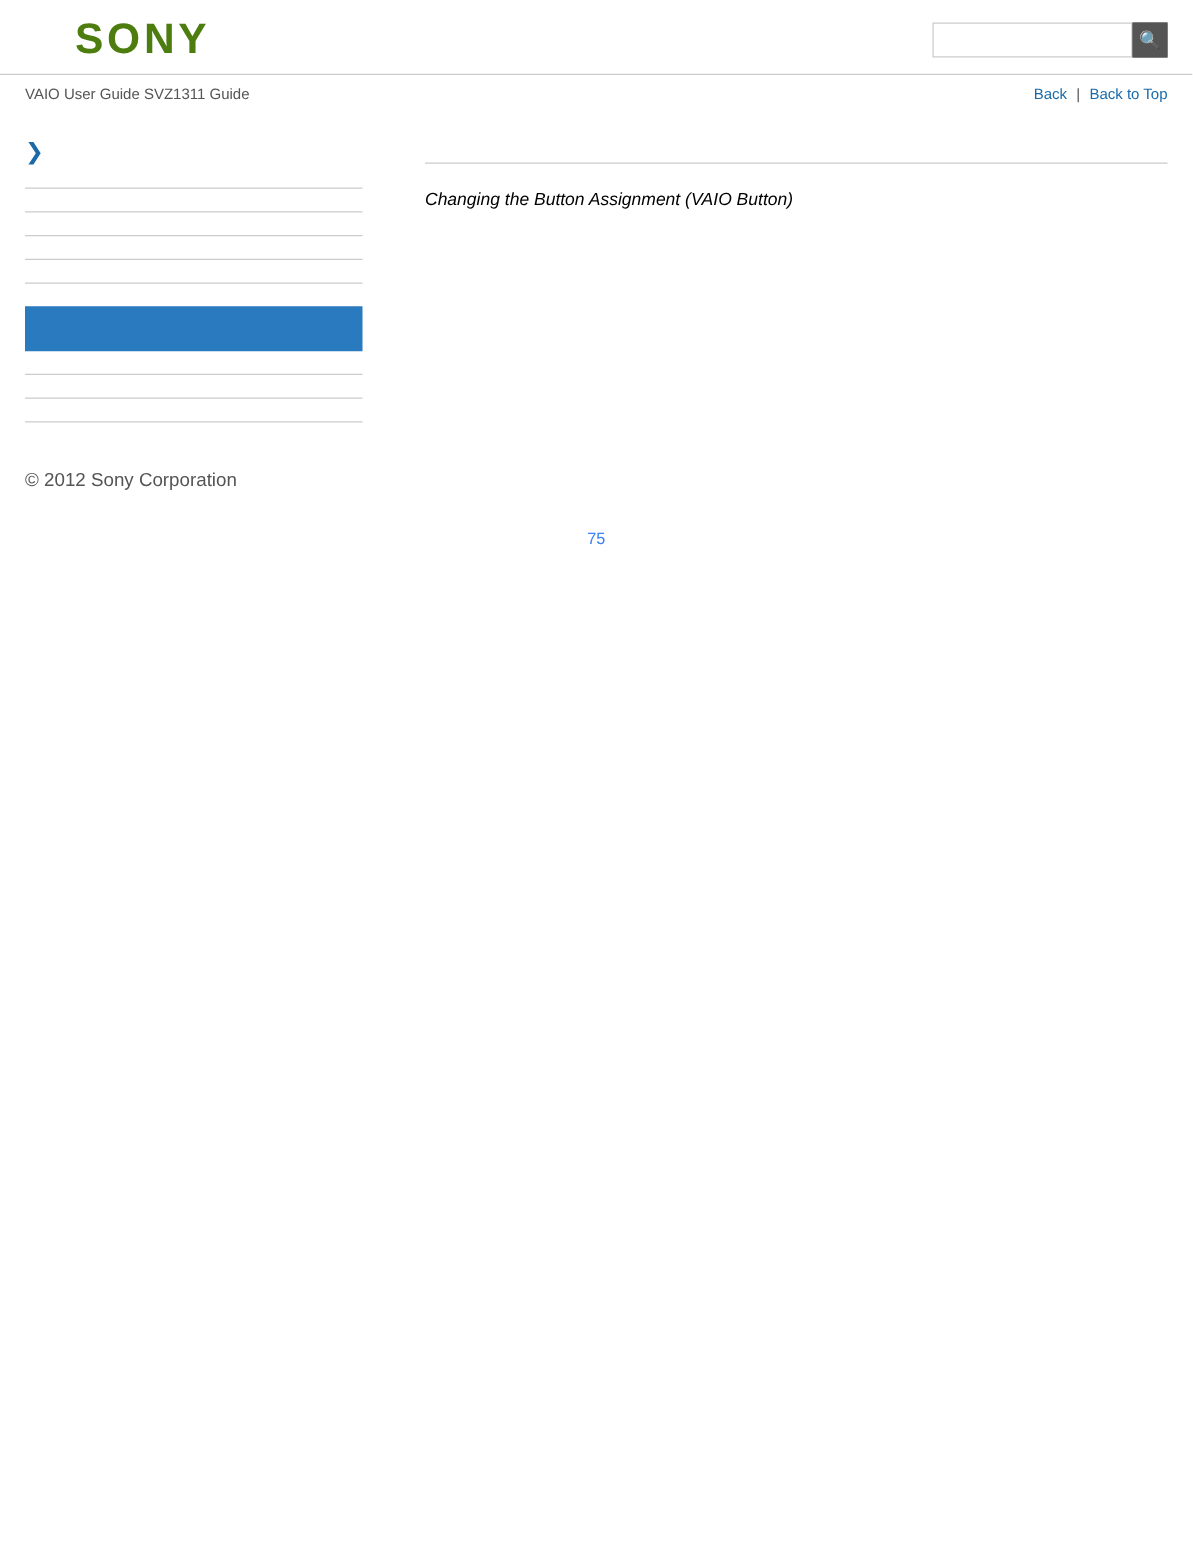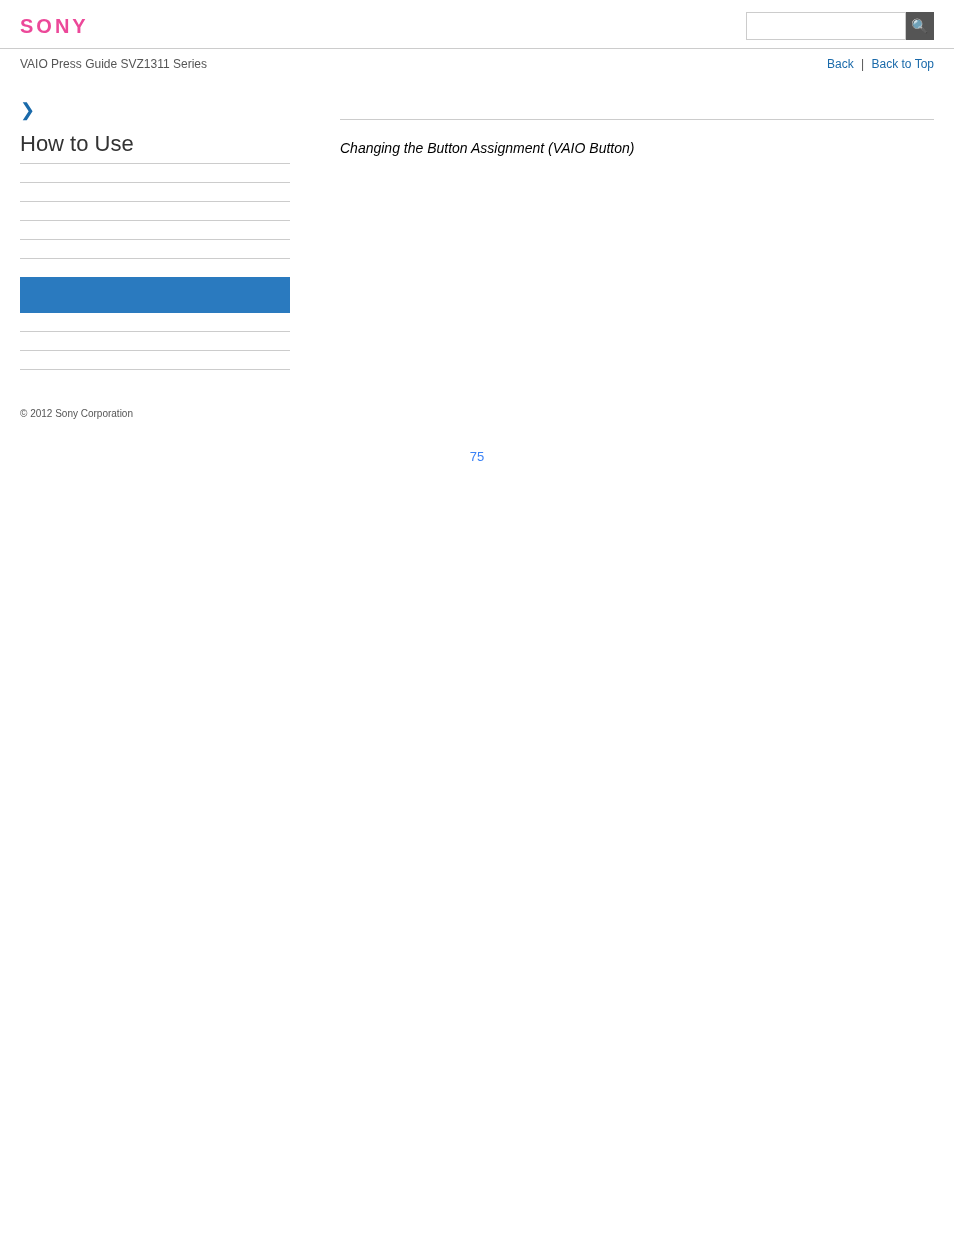--- a/index.html
+++ b/index.html
@@ -20,25 +20,26 @@
     
     .header {
       display: flex;
       align-items: center;
       justify-content: space-between;
       padding: 12px 20px 8px 20px;
       border-bottom: 1px solid #ccc;
     }
 
     .sony-logo {
-      font-size: 20px;
+      font-size: 34px;
       font-weight: 900;
       letter-spacing: 3px;
-      color: #ec4899;
+      color: #4d7c0f;
       font-family: Arial Black, Arial, sans-serif;
+      margin-left: 40px;
     }
 
     .search-box {
       display: flex;
       align-items: center;
     }
 
     .search-input {
       border: 1px solid #ccc;
       padding: 4px 8px;
@@ -173,21 +174,21 @@
       text-decoration: none;
       font-size: 14px;
       display: block;
       margin-bottom: 4px;
       font-style: italic;
     }
 
     
     .footer {
       padding: 20px 20px 10px 20px;
-      font-size: 10px;
+      font-size: 15px;
       color: #555;
     }
 
     .page-number {
       text-align: center;
       font-size: 13px;
       color: #3b82f6;
       padding: 20px 0 10px 0;
     }
   </style>
@@ -198,34 +199,33 @@
   <div class="sony-logo">SONY</div>
   <div class="search-box">
     <input class="search-input" type="text" placeholder="" style="">
     <button class="search-btn">
       <span>🔍</span>
     </button>
   </div>
 </div>
 
 <div class="sub-header">
-  <span>VAIO Press Guide SVZ1311 Series</span>
+  <span>VAIO User Guide SVZ1311 Guide</span>
   <div class="nav-links">
     <a href="#">Back</a>
     <span class="nav-sep">|</span>
     <a href="#">Back to Top</a>
   </div>
 </div>
 
 <div class="main-container">
 
   <div class="sidebar">
     <span class="sidebar-chevron">❯</span>
 
-    <div class="sidebar-title">How to Use</div>
 
     <div class="sidebar-items-group">
       <div class="sidebar-item"></div>
       <div class="sidebar-item"></div>
       <div class="sidebar-item"></div>
       <div class="sidebar-item"></div>
       <div class="sidebar-item"></div>
 
       <div class="sidebar-highlight"></div>
 

